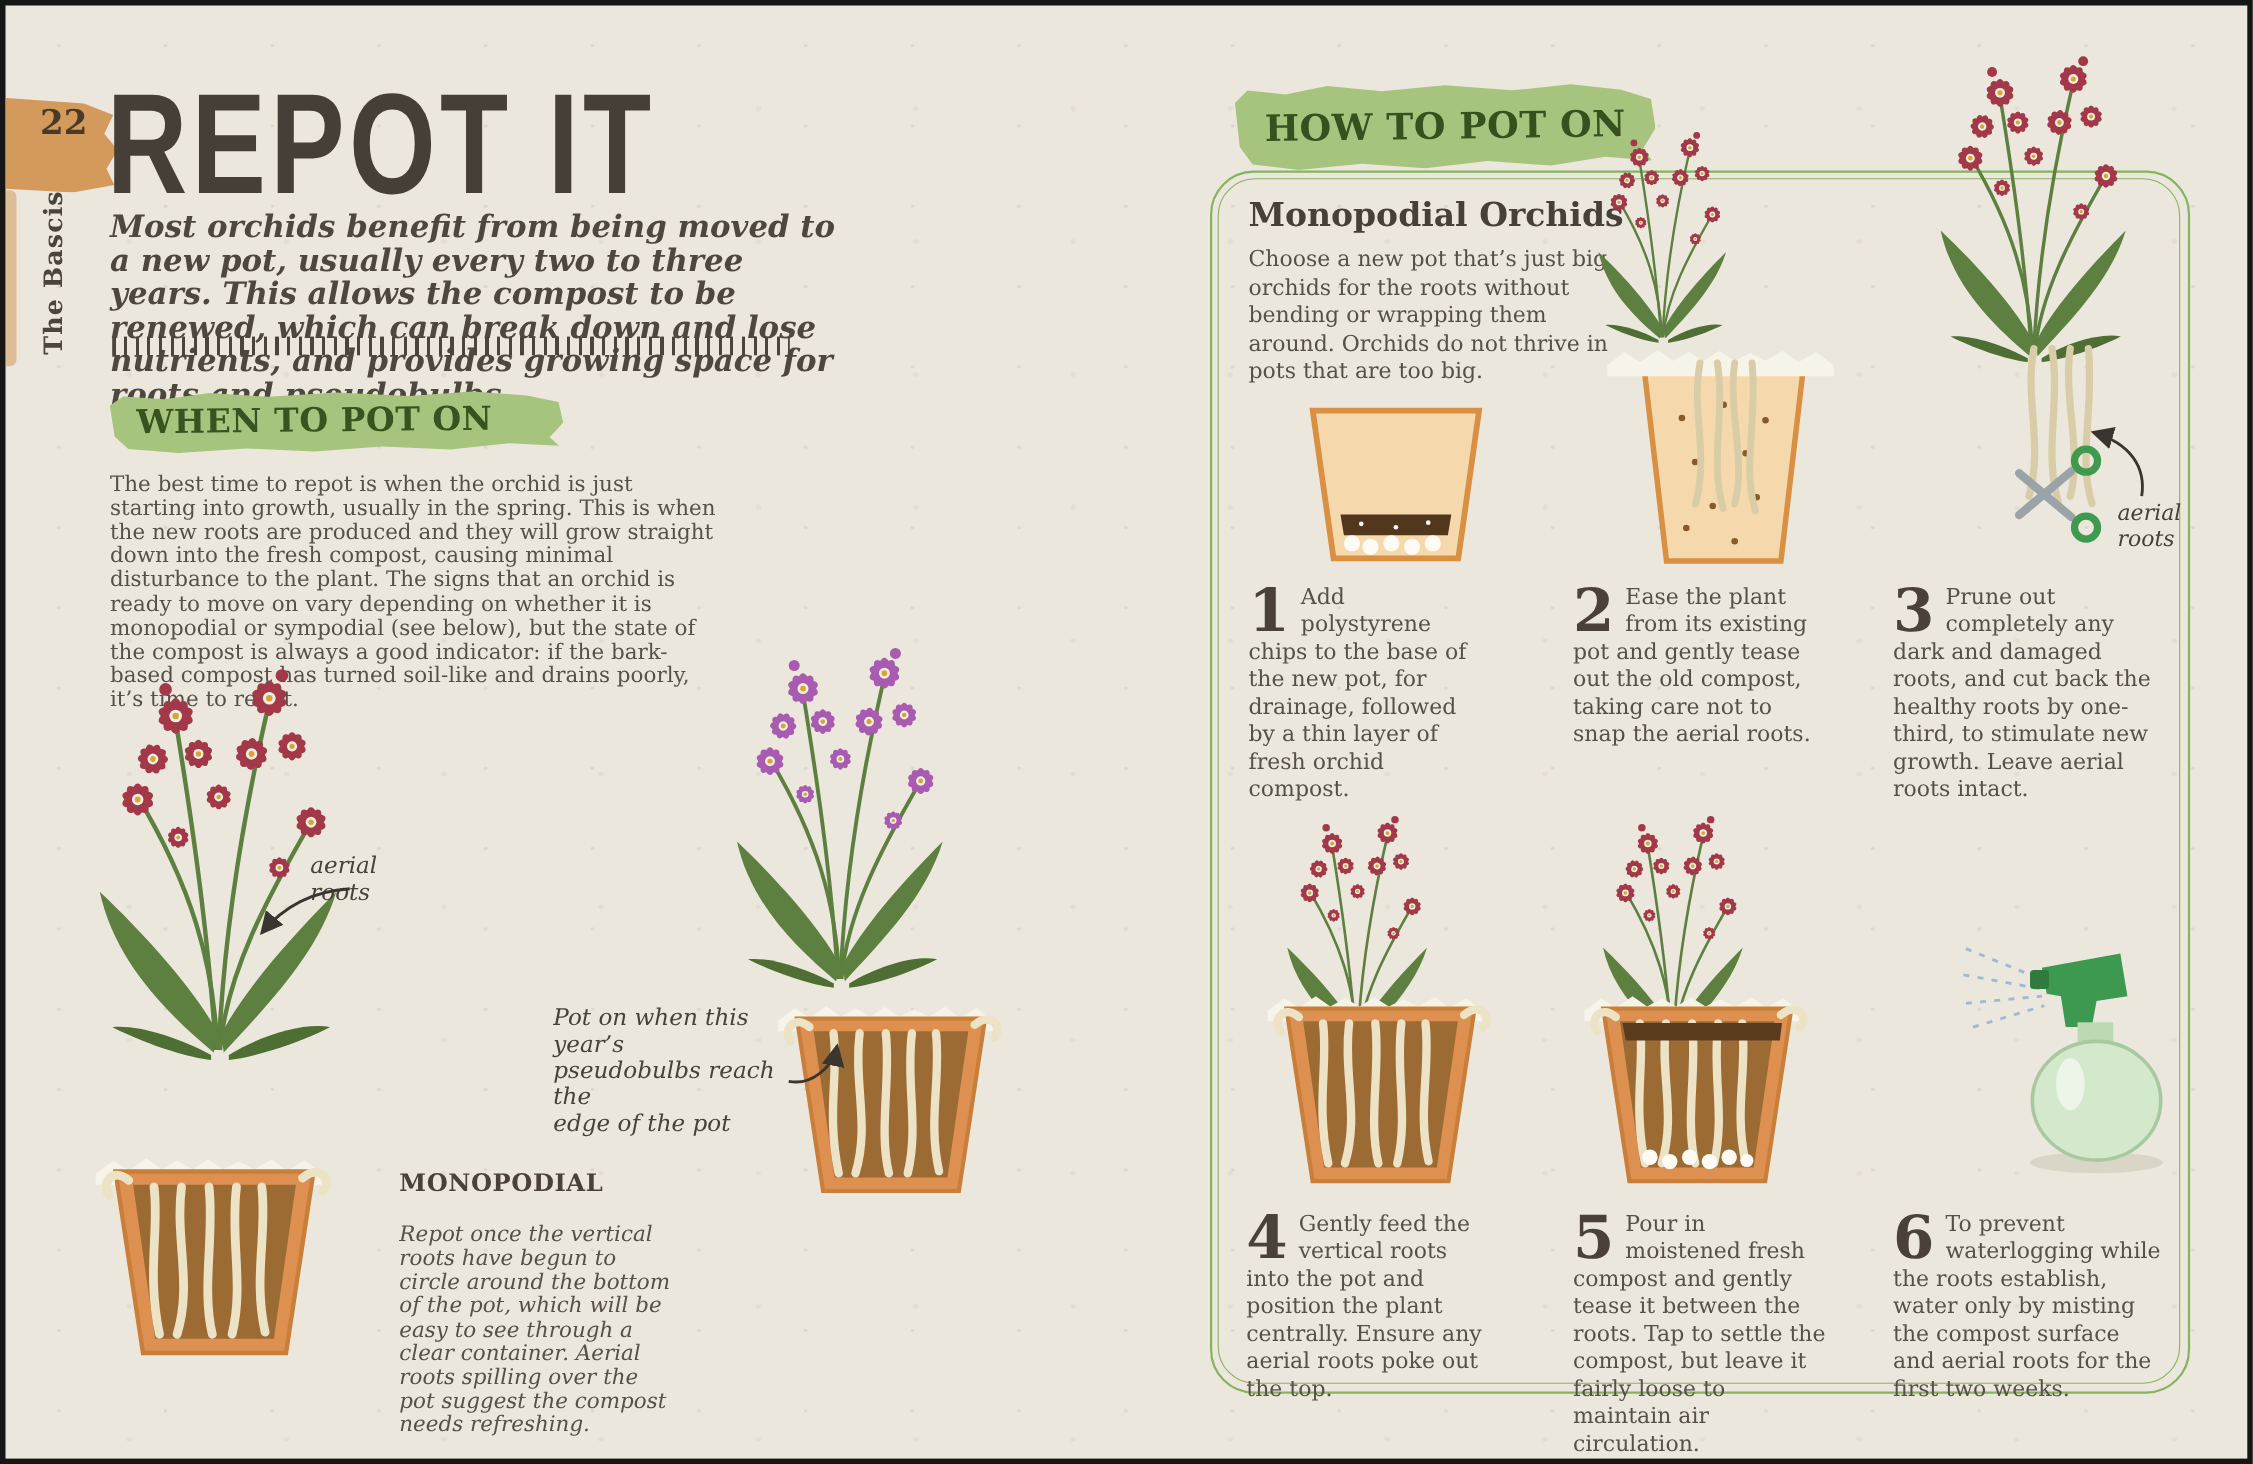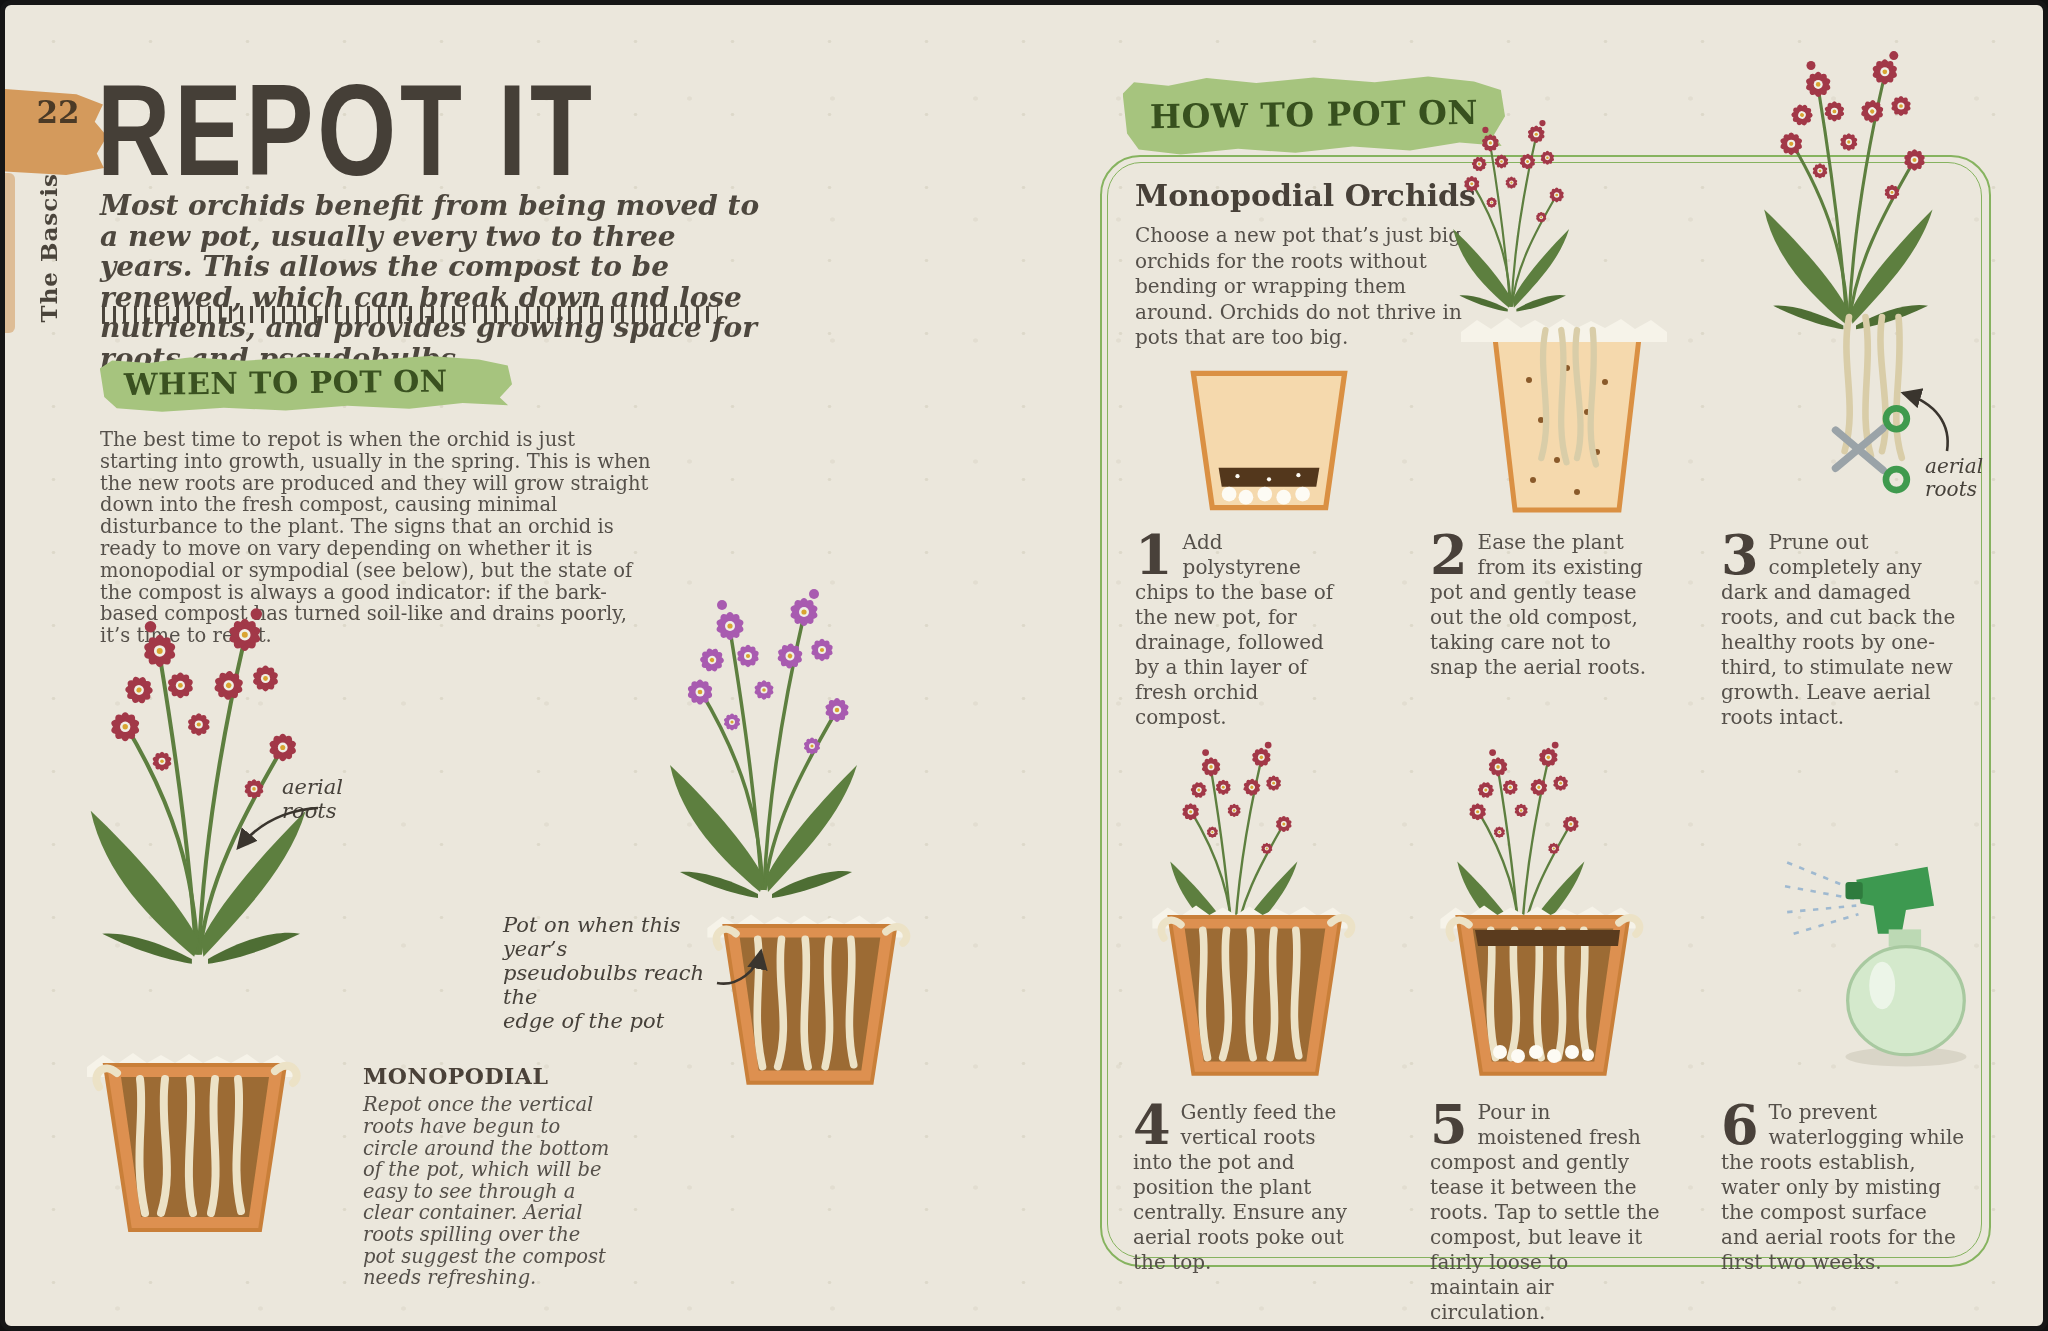--- a/index.html
+++ b/index.html
@@ -1,16 +1,16 @@
 <!DOCTYPE html>
 <html><head>
 <meta charset="utf-8">
 <style>
   html,body{margin:0;padding:0;background:#111;}
-  .page{position:relative;width:2048px;height:1331px;box-sizing:border-box;border:5px solid #161616;border-radius:11px;overflow:hidden;
+  .page{position:relative;width:2048px;height:1331px;box-sizing:border-box;border:5px solid #161616;border-radius:0;overflow:hidden;
     background-color:#ebe7dc;
     background-image:radial-gradient(rgba(150,140,105,.16) 1.5px,transparent 2.2px),radial-gradient(rgba(150,140,105,.10) 2px,transparent 3px);
     background-size:97px 73px,143px 121px;background-position:0 0,41px 33px;
     font-family:"DejaVu Serif",serif;color:#55504a;}
   .abs{position:absolute;}
   
   .swatch{left:0;top:84px;width:102px;height:86px;background:#d49a5c;
     clip-path:polygon(0 0,70% 6%,96% 18%,88% 38%,100% 55%,90% 75%,97% 92%,60% 100%,0 96%);}
   .swatch-tail{left:0;top:168px;width:10px;height:160px;background:#d49a5c;opacity:.55;border-radius:0 6px 6px 0;}
   .page-num{left:30px;top:92px;width:46px;text-align:center;font:bold 31px/1 "DejaVu Serif",serif;color:#4b3a26;}
@@ -23,21 +23,21 @@
     clip-path:polygon(0 20%,3% 6%,12% 11%,22% 2%,35% 9%,50% 3%,66% 10%,80% 4%,92% 11%,99% 22%,100% 55%,97% 78%,99% 92%,88% 87%,75% 96%,60% 90%,45% 97%,30% 91%,15% 97%,4% 90%,1% 70%);}
   .green-head-left{left:95px;top:350px;width:412px;height:57px;}
   .green-head-left span{display:block;padding:13px 0 0 24px;font:bold 30px/1 "DejaVu Serif",serif;color:#3a5120;letter-spacing:.5px;}
   .body-left{left:95px;top:424px;width:555px;font:19.5px/21.8px "DejaVu Serif",serif;color:#55504a;}
   .script{font:italic 21px/24px "DejaVu Serif",serif;color:#46413a;}
   .aerial-note-left{left:277px;top:770px;width:110px;}
   .pseudo-note{left:498px;top:908px;width:226px;white-space:pre-line;}
   .mono-block{left:358px;top:1058px;width:252px;}
   .sym-block{left:663px;top:1108px;width:262px;}
   .type-head{font:bold 22px/1.2 "DejaVu Serif",serif;color:#4a4138;letter-spacing:.5px;}
-  .type-body{margin-top:5px;font:italic 19.5px/21.6px "DejaVu Serif",serif;color:#55504a;}
+  .type-body{margin-top:22px;font:italic 19.5px/21.6px "DejaVu Serif",serif;color:#55504a;}
   
   .panel-border-outer{left:1095px;top:150px;width:887px;height:1108px;border:2px solid #86b35f;border-radius:40px;}
   .panel-border-inner{left:1102px;top:157px;width:873px;height:1094px;border:1.6px solid #86b35f;border-radius:34px;}
   .green-head-right{left:1118px;top:70px;width:382px;height:80px;transform:rotate(-.8deg);}
   .green-head-right span{display:block;text-align:center;padding-top:23px;font:bold 33px/1 "DejaVu Serif",serif;color:#37501e;letter-spacing:.5px;}
   .sub-head{left:1130px;top:176px;font:bold 30px/1 "DejaVu Serif",serif;color:#474038;}
   .panel-intro{left:1130px;top:218px;width:338px;font:20px/25.5px "DejaVu Serif",serif;color:#55504a;}
   .step{font:20px/25px "DejaVu Serif",serif;color:#55504a;}
   .step .num{float:left;font:bold 54px/46px "DejaVu Serif",serif;color:#49413a;margin:2px 10px 0 0;}
   .step1{left:1130px;top:525px;width:212px;} .step2{left:1425px;top:525px;width:228px;} .step3{left:1716px;top:525px;width:248px;}

